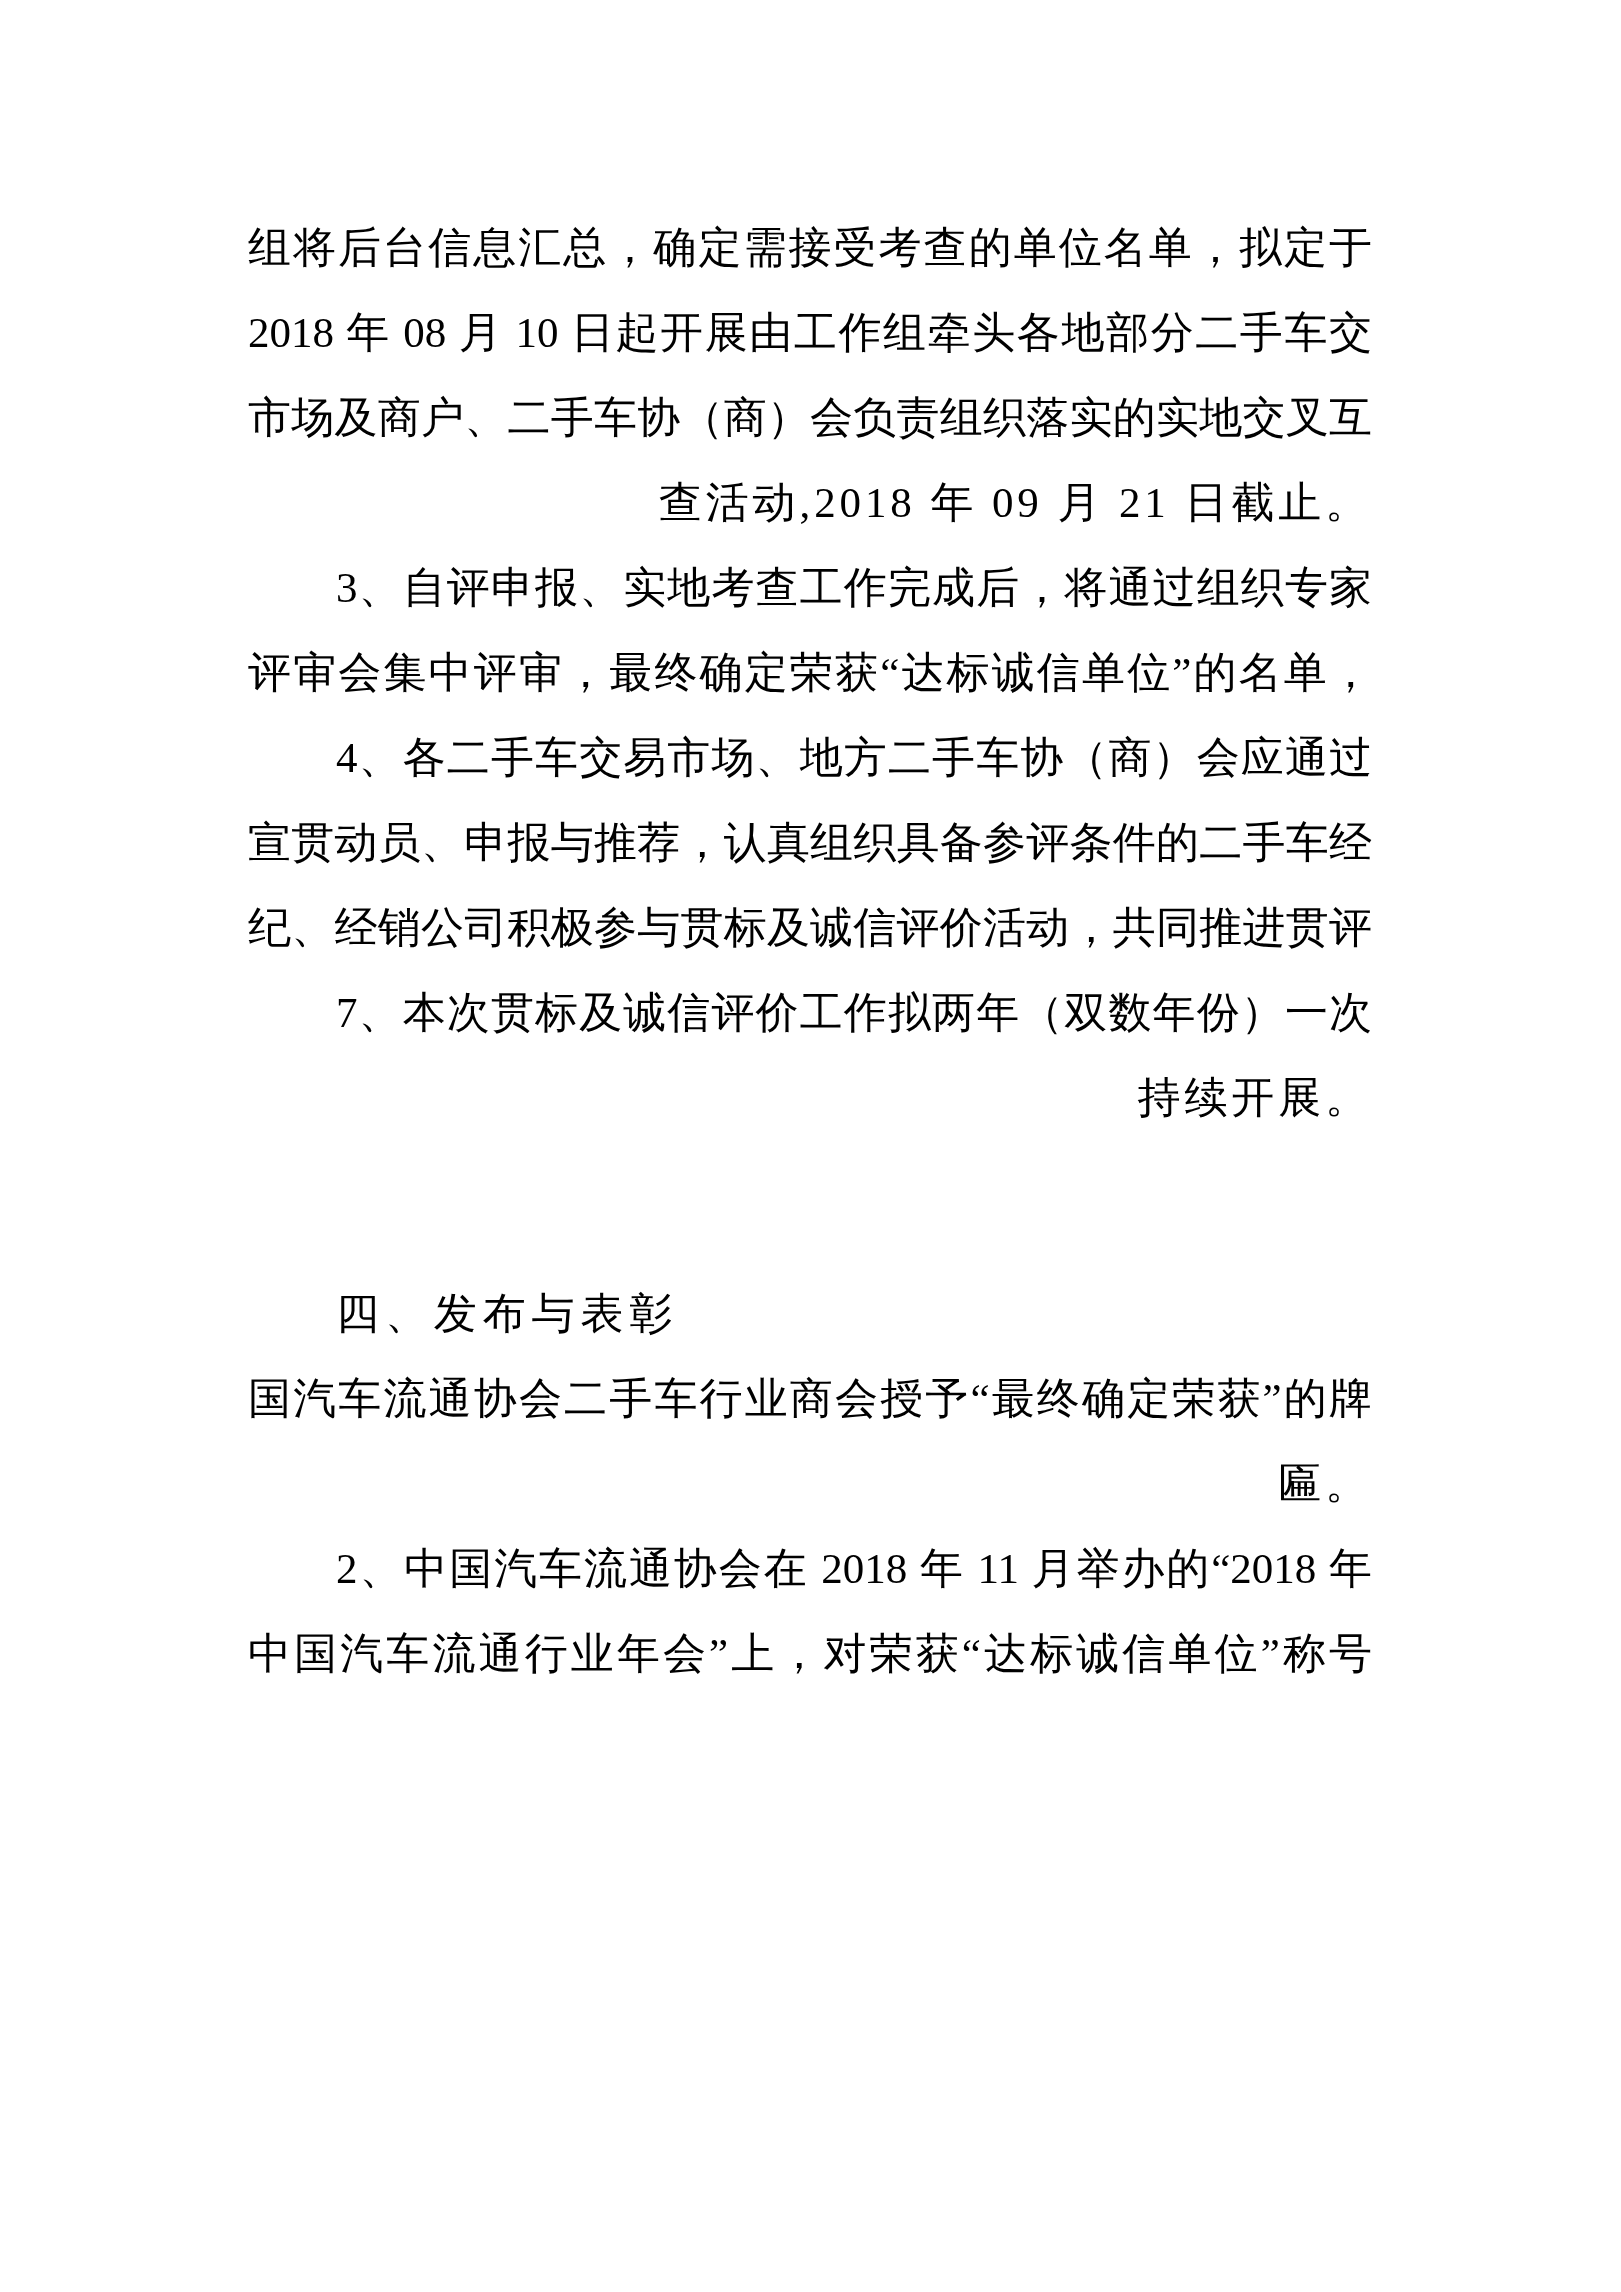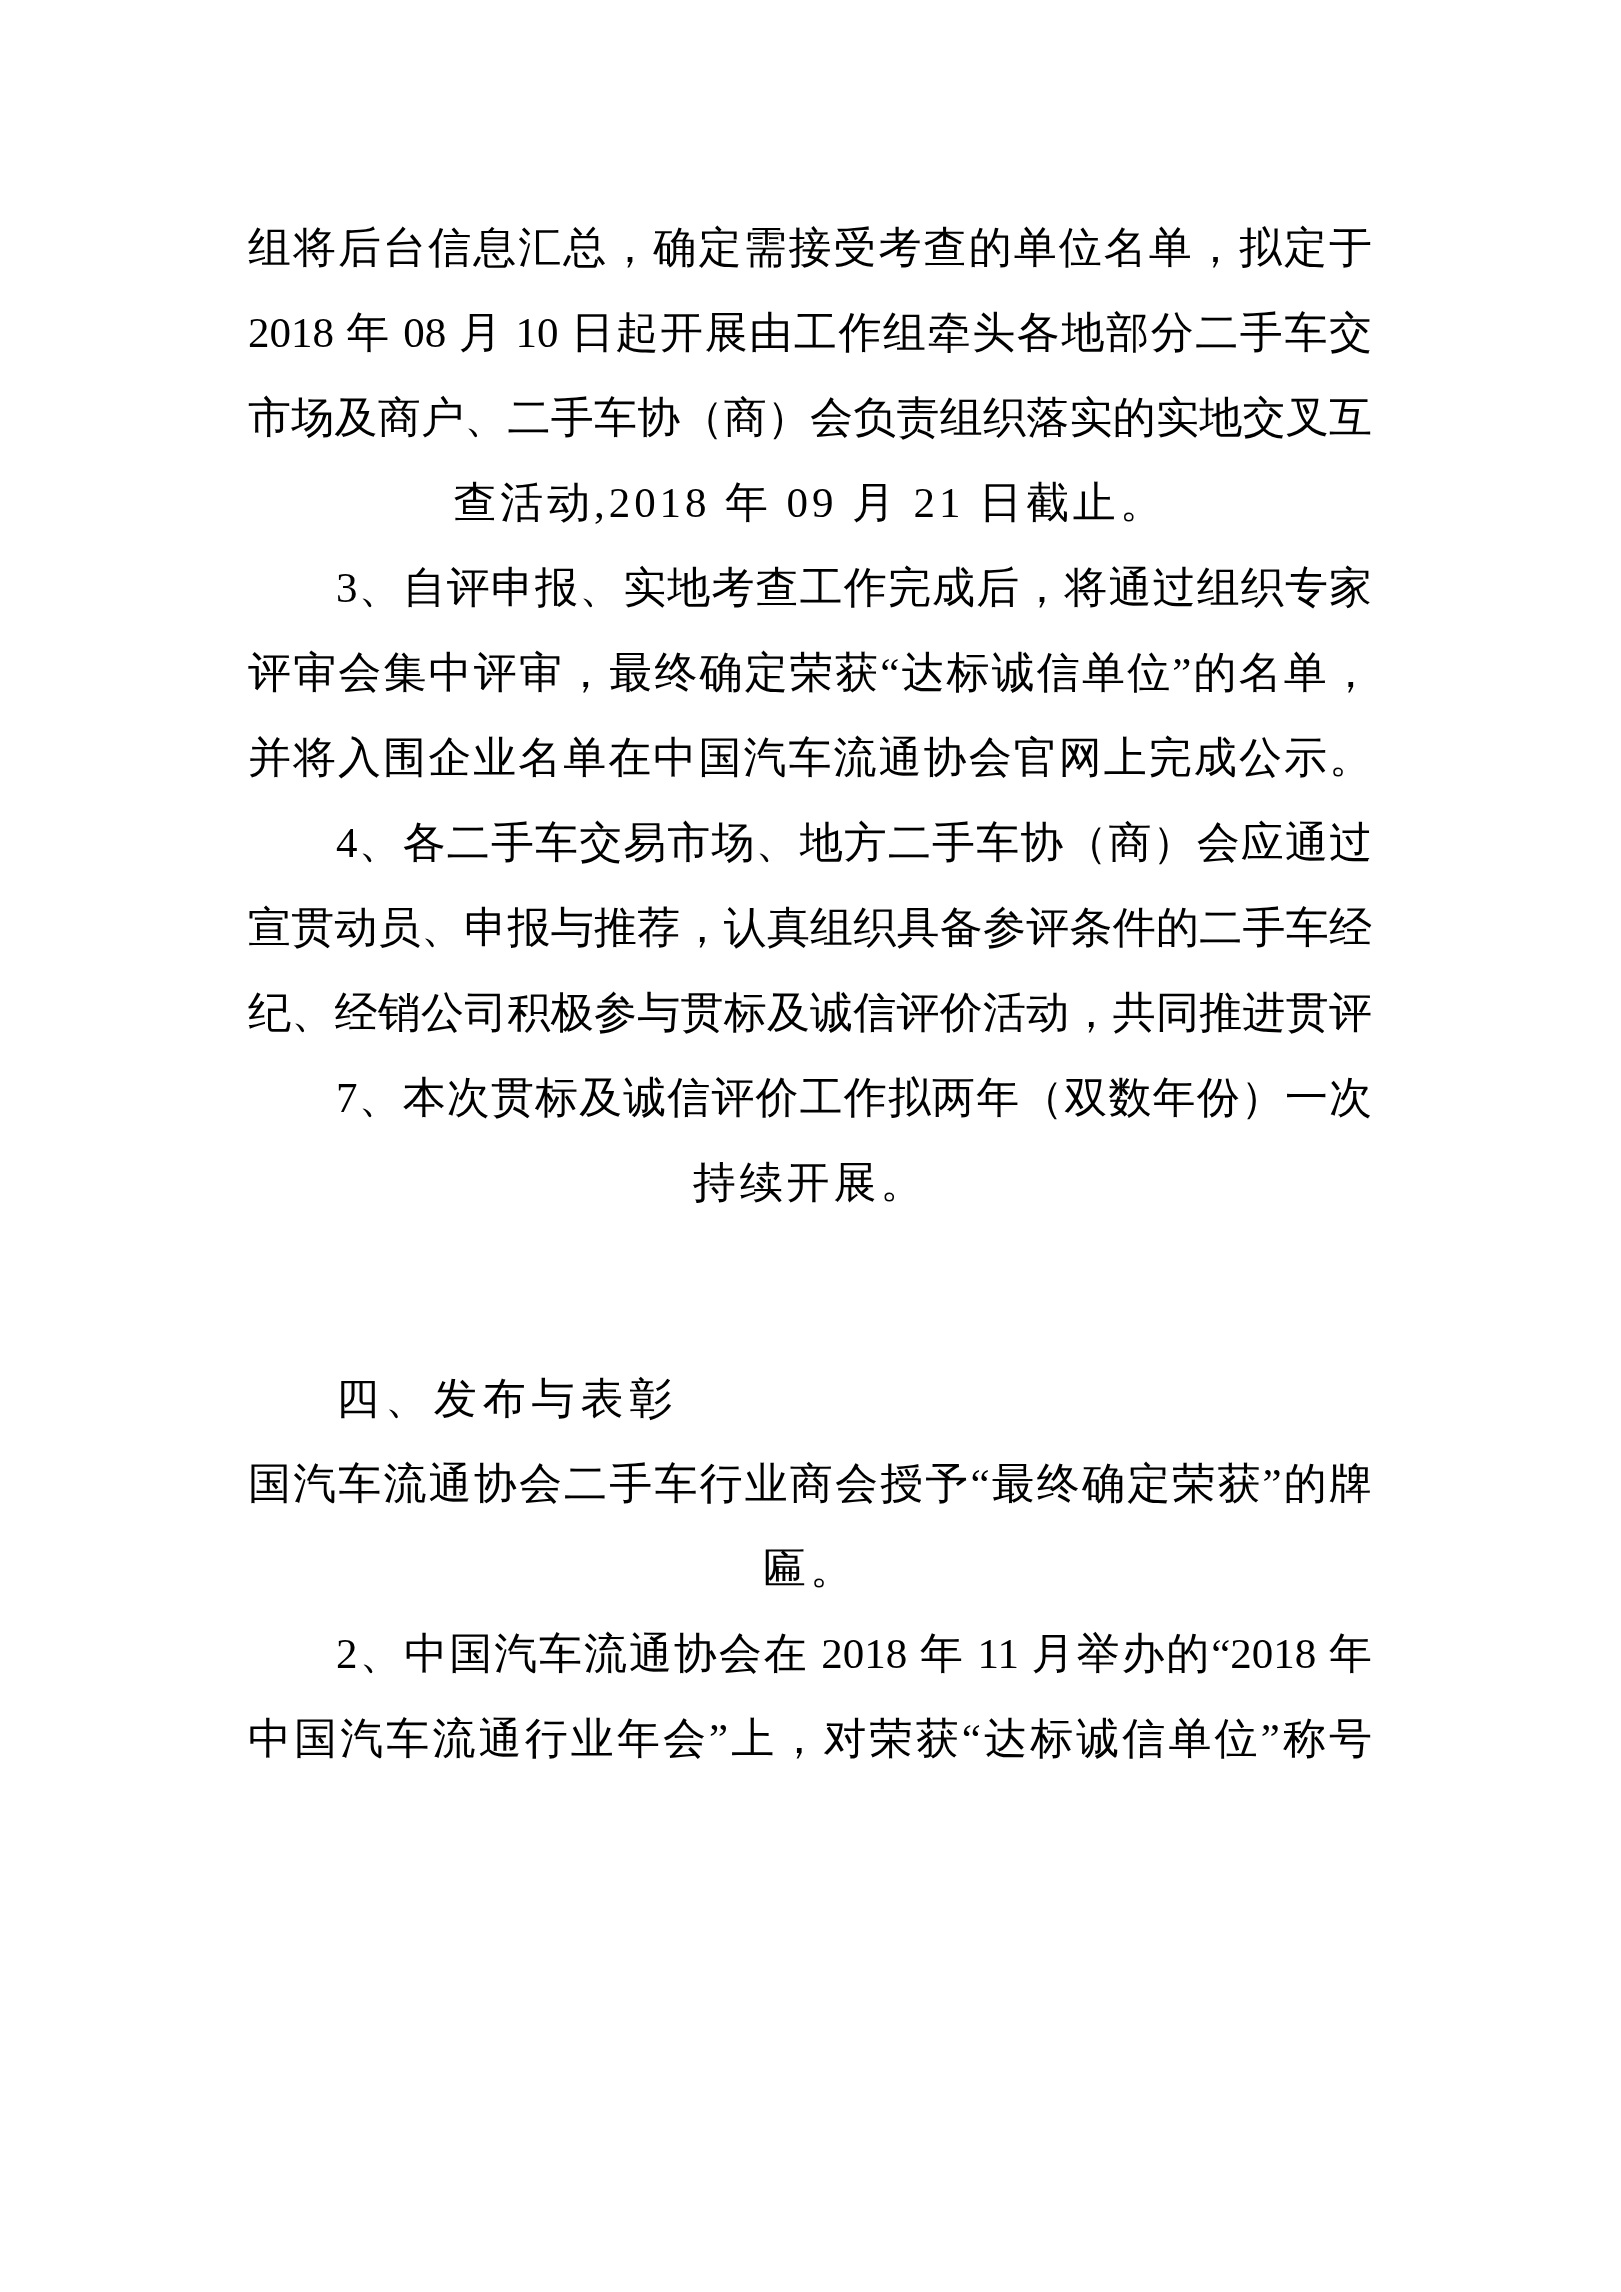--- a/index.html
+++ b/index.html
@@ -28,21 +28,21 @@
     line-height: 85px;
     font-size: 43px;
     overflow: hidden;
     white-space: normal;
   }
   .fill {
     text-align: justify;
     text-align-last: justify;
   }
   .end {
-    text-align: center;
+    text-align: right;
     letter-spacing: 3.9px;
   }
   .indent {
     padding-left: 88px;
   }
   .heading {
     font-weight: 400;
     margin-top: 131px;
     letter-spacing: 5.9px;
   }
@@ -62,21 +62,20 @@
 <div class="page">
   <div class="textblock">
 
     <div class="line fill">组将后台信息汇总，确定需接受考查的单位名单，拟定于</div>
     <div class="line fill">2018 年 08 月 10 日起开展由工作组牵头各地部分二手车交易</div>
     <div class="line fill">市场及商户、二手车协（商）会负责组织落实的实地交叉互</div>
     <div class="line end">查活动,2018 年 09 月 21 日截止。</div>
 
     <div class="line fill indent">3、自评申报、实地考查工作完成后，将通过组织专家</div>
     <div class="line fill">评审会集中评审，最终确定荣获“达标诚信单位”的名单，</div>
-    <div class="line fill">并将入围企业名单在中国汽车流通协会官网上完成公示。</div>
 
     <div class="line fill indent">4、各二手车交易市场、地方二手车协（商）会应通过</div>
     <div class="line fill">宣贯动员、申报与推荐，认真组织具备参评条件的二手车经</div>
     <div class="line fill">纪、经销公司积极参与贯标及诚信评价活动，共同推进贯评</div>
 
     <div class="line fill indent">7、本次贯标及诚信评价工作拟两年（双数年份）一次</div>
     <div class="line end">持续开展。</div>
 
     <div class="line heading indent">四、发布与表彰</div>
 

